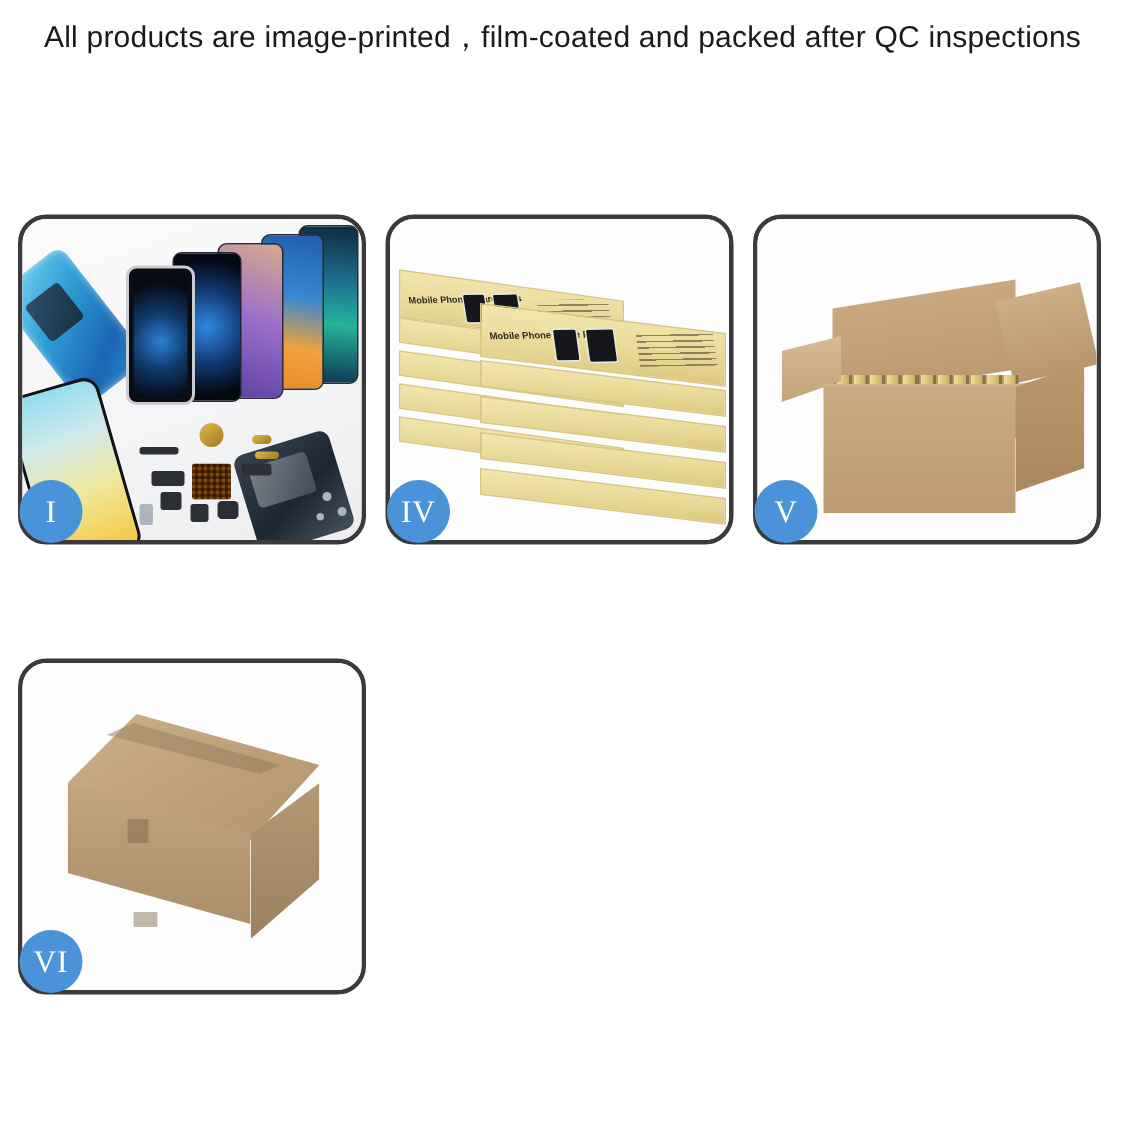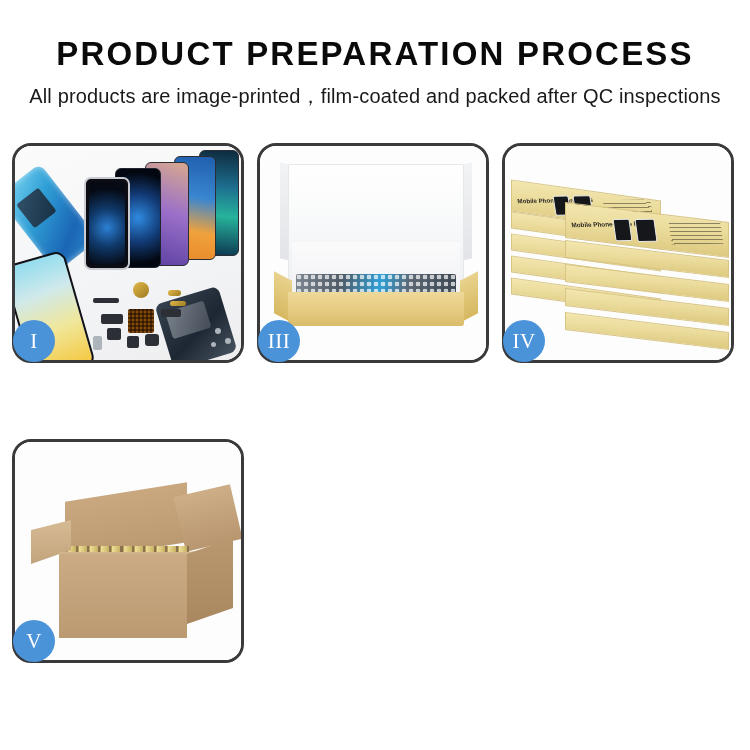--- a/index.html
+++ b/index.html
@@ -307,21 +307,20 @@
   .s-tab {
     position: absolute; background: rgba(120,98,70,.45); border-radius: 1px;
   }
 </style>
 </head>
 <body>
 
 <div class="page">
 
   <div class="header">
-    <h1 class="title">PRODUCT PREPARATION PROCESS</h1>
     <p class="subtitle">All products are image-printed，film-coated and packed after QC inspections</p>
   </div>
 
   <div class="grid">
 
     <div class="panel">
       <div class="panel-inner p1">
         <div class="ph ph-blue-adh"></div>
         <div class="ph ph-teal"></div>
         <div class="ph ph-orange"></div>
@@ -342,33 +341,20 @@
         <div class="chip" style="left:130px;top:188px;width:14px;height:12px;border-radius:3px;"></div>
         <div class="chip" style="left:146px;top:163px;width:20px;height:8px;border-radius:2px;"></div>
         <div class="chip light" style="left:200px;top:182px;width:6px;height:6px;border-radius:50%;"></div>
         <div class="chip light" style="left:210px;top:192px;width:6px;height:6px;border-radius:50%;"></div>
         <div class="chip light" style="left:196px;top:196px;width:5px;height:5px;border-radius:50%;"></div>
       </div>
       <div class="badge">I</div>
     </div>
 
 
-    <div class="panel">
-      <div class="panel-inner p3">
-        <div class="b3-lid-flapL"></div>
-        <div class="b3-lid-flapR"></div>
-        <div class="b3-lid"></div>
-        <div class="b3-foam"></div>
-        <div class="b3-leftwall"></div>
-        <div class="b3-rightwall"></div>
-        <div class="b3-contents"></div>
-        <div class="b3-front"></div>
-      </div>
-      <div class="badge">III</div>
-    </div>
 
     <div class="panel">
       <div class="panel-inner p4">
 
         <div class="ybox" style="left:6px;top:142px;width:150px;height:17px;transform:skewY(8deg);"></div>
         <div class="ybox" style="left:6px;top:120px;width:150px;height:17px;transform:skewY(8deg);"></div>
         <div class="ybox" style="left:6px;top:98px;width:150px;height:17px;transform:skewY(8deg);"></div>
         <div class="ybox" style="left:6px;top:76px;width:150px;height:17px;transform:skewY(8deg);"></div>
 
         <div class="ybox" style="left:6px;top:44px;width:150px;height:32px;transform:skewY(8deg);">
@@ -410,15 +396,26 @@
           <div class="c-stick" style="left:113px;"></div>
         </div>
         <div class="c-flap-left"></div>
         <div class="c-rim"></div>
         <div class="c-side"></div>
         <div class="c-body"></div>
       </div>
       <div class="badge">V</div>
     </div>
 
+    <div class="panel">
+      <div class="panel-inner p6">
+        <div class="s-top"></div>
+        <div class="s-seam"></div>
+        <div class="s-left"></div>
+        <div class="s-right"></div>
+        <div class="s-tab" style="left:70px;top:104px;width:14px;height:16px;"></div>
+        <div class="s-tab" style="left:74px;top:166px;width:16px;height:10px;"></div>
+      </div>
+      <div class="badge">VI</div>
+    </div>
 
   </div>
 </div>
 
 </body></html>

